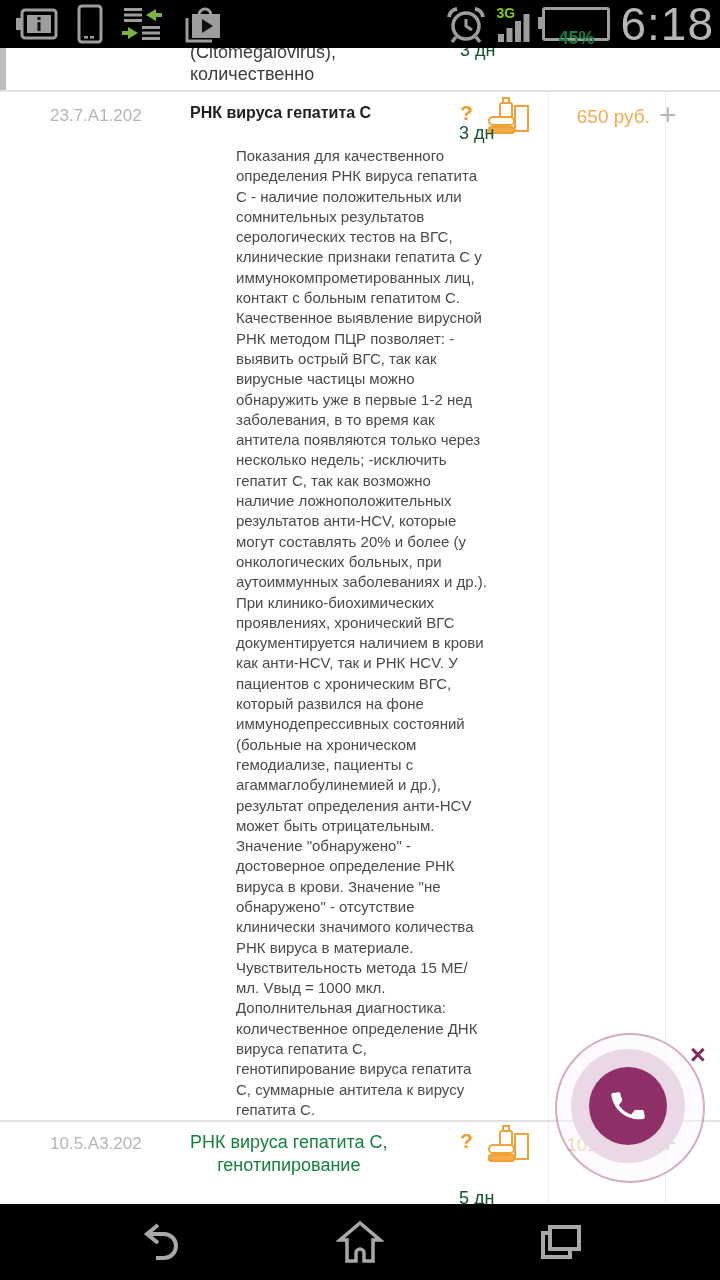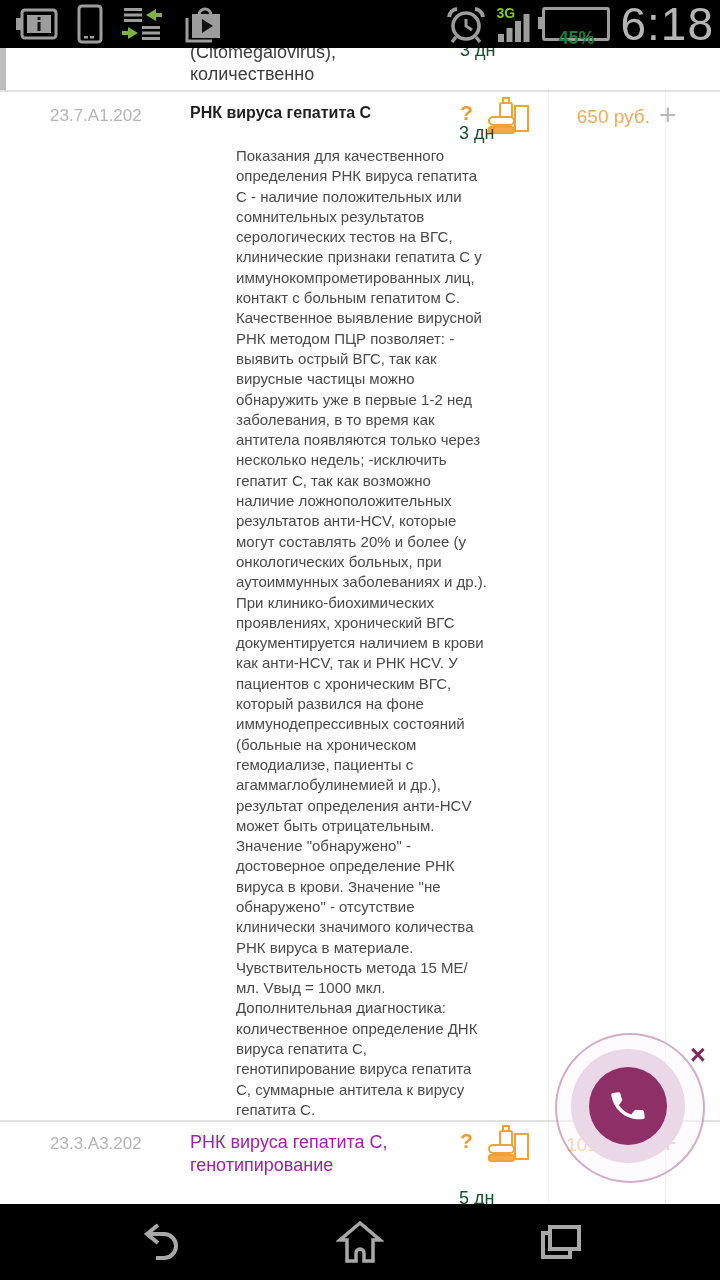--- a/index.html
+++ b/index.html
@@ -22,21 +22,21 @@
 
   
   .scroll-thumb{left:0;top:44px;width:6px;height:46px;background:#bdbdbd;}
   .hr{left:0;width:720px;height:2px;background:#e1e1e1;}
   .hr1{top:90px;} .hr2{top:1120px;}
   .vline{width:1px;top:92px;height:1112px;background:#efefef;}
   .v1{left:548px;} .v2{left:665px;}
 
   .code{font-size:17px;color:#b5b5b5;}
   .row-title{font-size:16px;font-weight:bold;color:#1f1f1f;}
-  .row-name{font-size:18px;line-height:23px;color:#a21caf;white-space:pre-line;}
+  .row-name{font-size:18px;line-height:23px;color:#15803d;white-space:pre-line;text-align:center;}
   .desc{font-size:15px;line-height:20.3px;color:#4a4a4a;white-space:pre;}
   .help{font-size:21px;font-weight:bold;color:#ef9b2b;cursor:pointer;}
   .days{font-size:18px;color:#14532d;}
   .price{width:205px;text-align:right;font-size:19px;color:#f6a94e;}
   .plus{font-size:30px;font-weight:300;color:#b8b8b8;line-height:26px;cursor:pointer;}
 
   .prev-name{left:190px;top:41px;font-size:18px;line-height:22px;color:#3d3d3d;white-space:pre-line;}
   .prev-days{left:460px;top:40px;}
 
   .r1-code{left:50px;top:106px;} .r1-title{left:190px;top:104px;}
@@ -195,21 +195,21 @@
       <rect x="29" y="9" width="13" height="25" fill="#fff" stroke="#f0a236" stroke-width="2"></rect>
       <rect x="3" y="20" width="25" height="8" rx="4" fill="#fff" stroke="#f0a236" stroke-width="2"></rect>
       <rect x="3" y="30" width="25" height="6" rx="2" fill="#f5a947" stroke="#f0a236" stroke-width="2"></rect>
     </svg>
     <div class="abs days r1-days">3 дн</div>
     <div class="abs price r1-price">650 руб.</div>
     <div class="abs plus r1-plus">+</div>
 
     <div class="abs hr hr2"></div>
 
-    <div class="abs code r2-code">23.3.А3.202</div>
+    <div class="abs code r2-code">10.5.А3.202</div>
     <div class="abs row-name r2-name">РНК вируса гепатита С,
 генотипирование</div>
     <div class="abs help r2-help">?</div>
     <svg class="abs r2-food" width="46" height="40" viewBox="0 0 46 40">
       <rect x="17" y="1" width="6" height="5" fill="none" stroke="#f0a236" stroke-width="2"></rect>
       <rect x="14" y="6" width="12" height="18" rx="2" fill="#fff" stroke="#f0a236" stroke-width="2"></rect>
       <rect x="29" y="9" width="13" height="25" fill="#fff" stroke="#f0a236" stroke-width="2"></rect>
       <rect x="3" y="20" width="25" height="8" rx="4" fill="#fff" stroke="#f0a236" stroke-width="2"></rect>
       <rect x="3" y="30" width="25" height="6" rx="2" fill="#f5a947" stroke="#f0a236" stroke-width="2"></rect>
     </svg>

